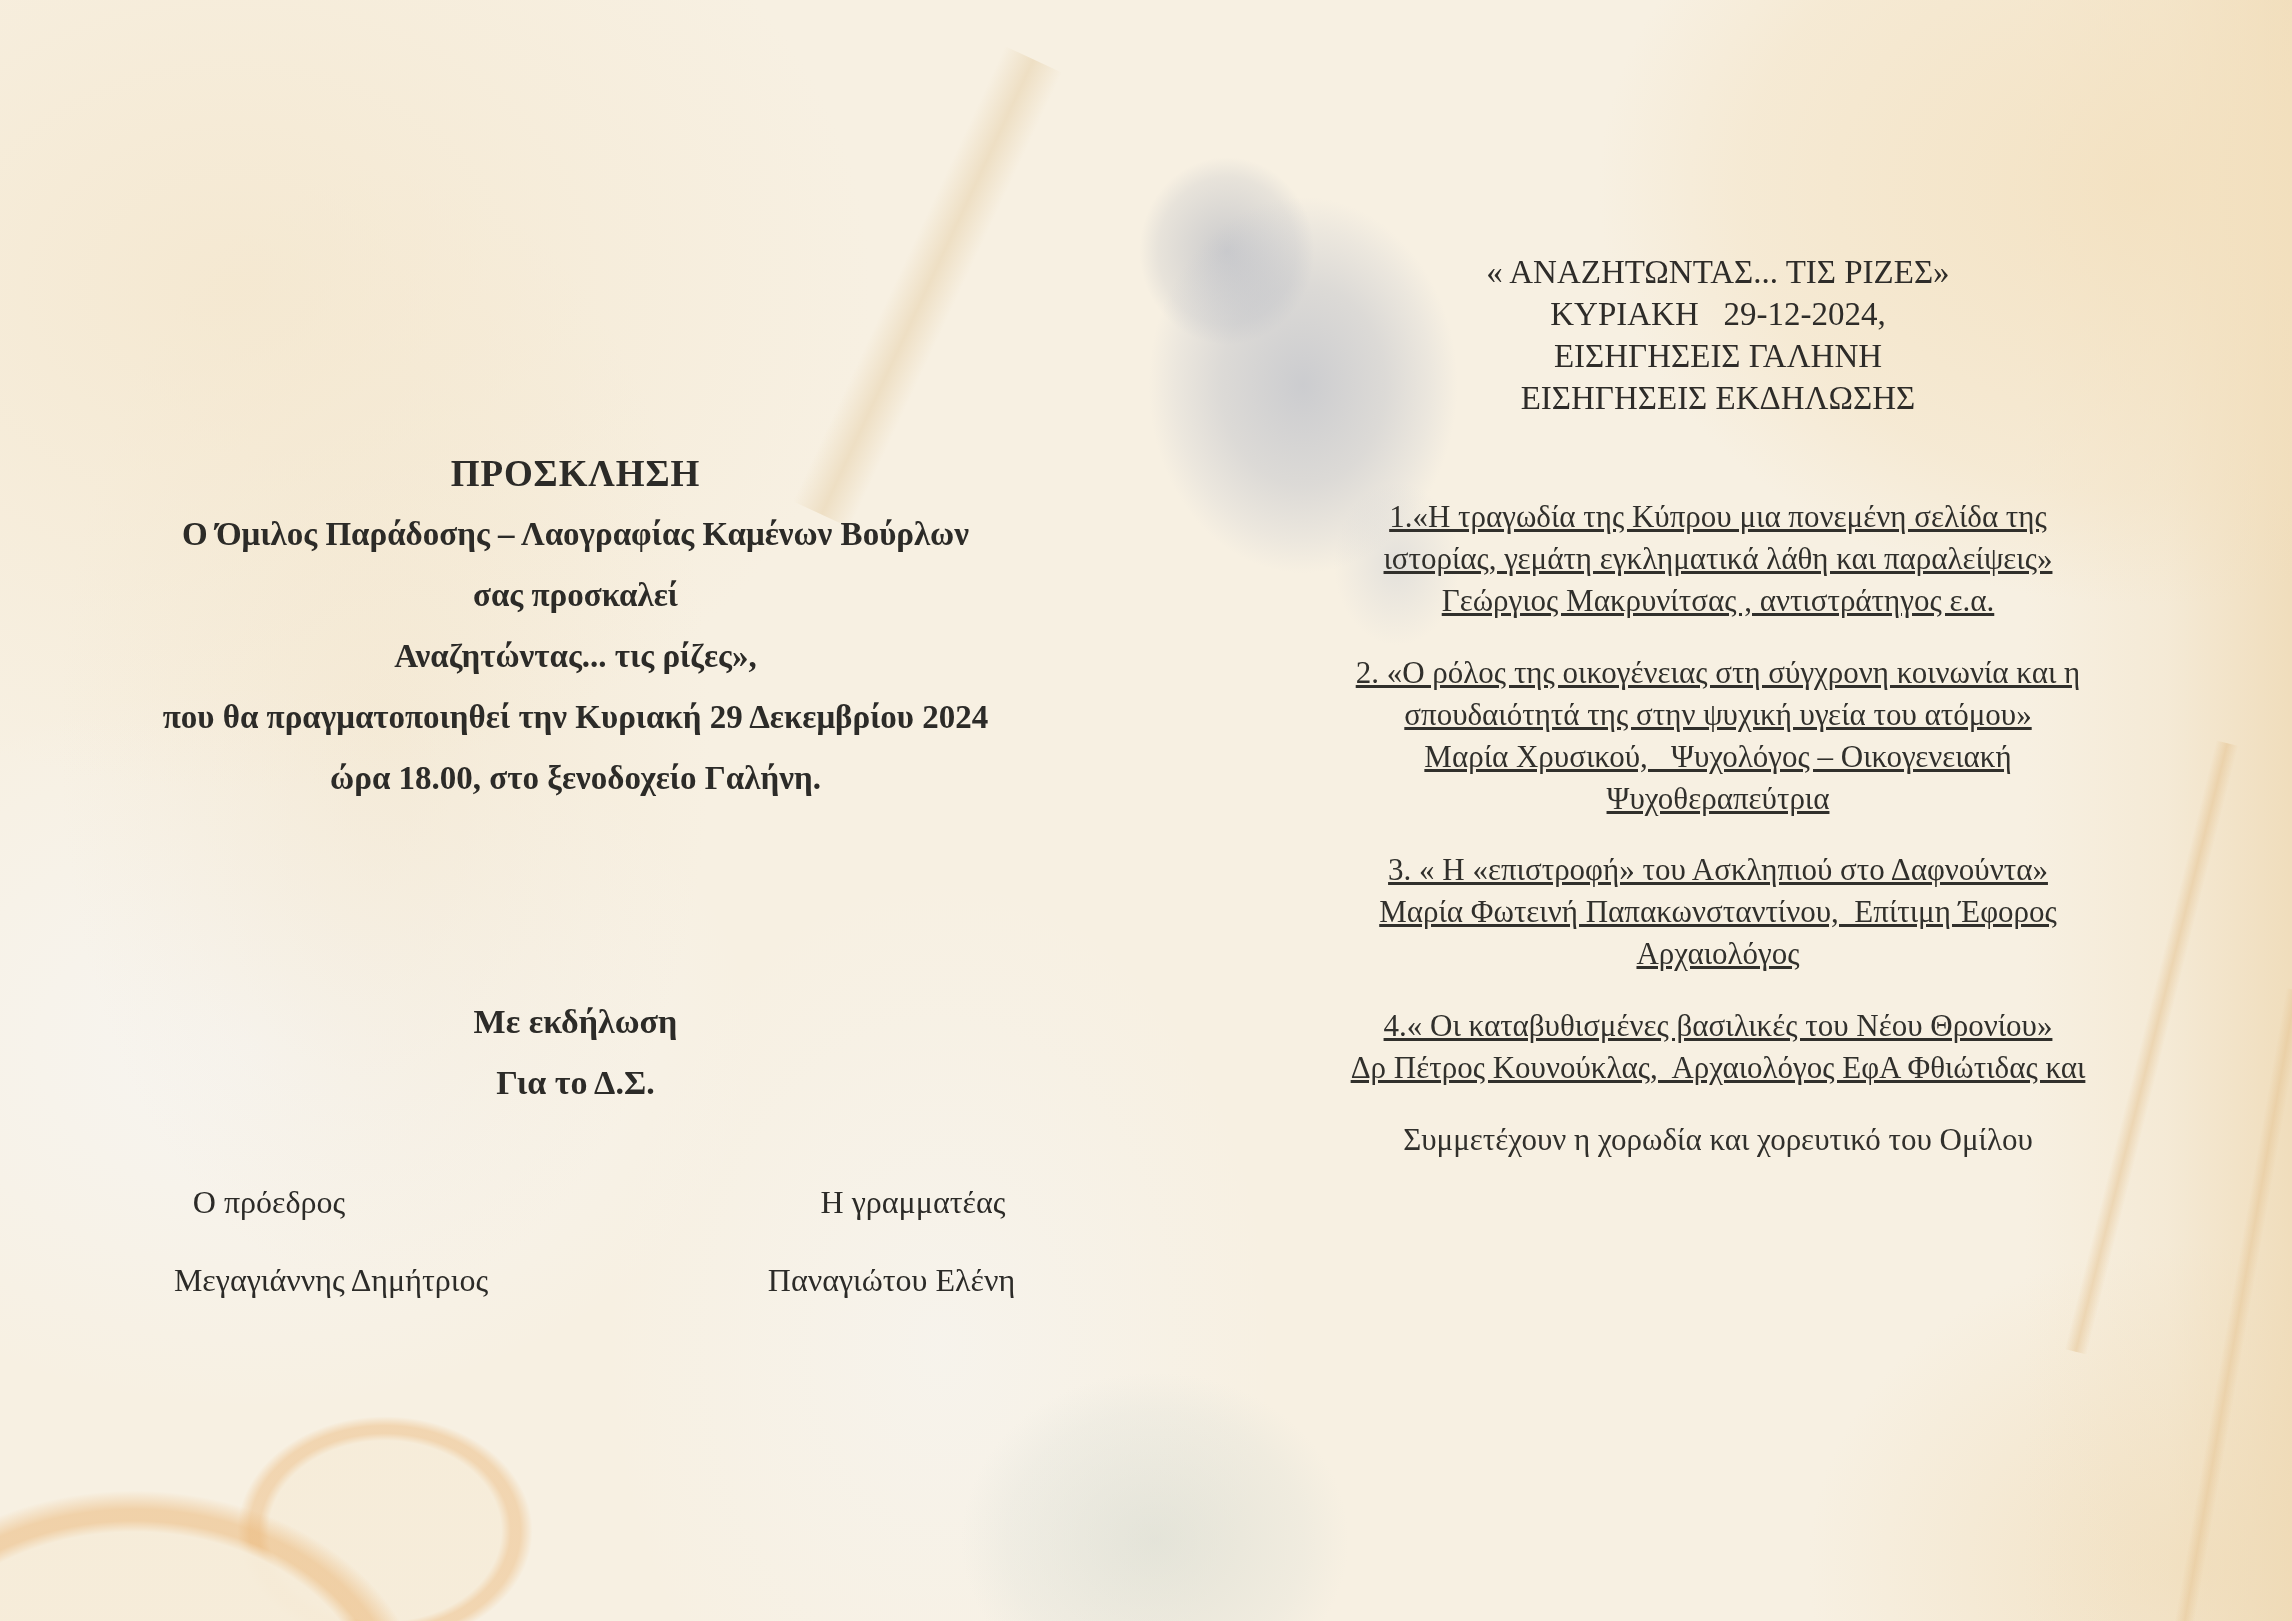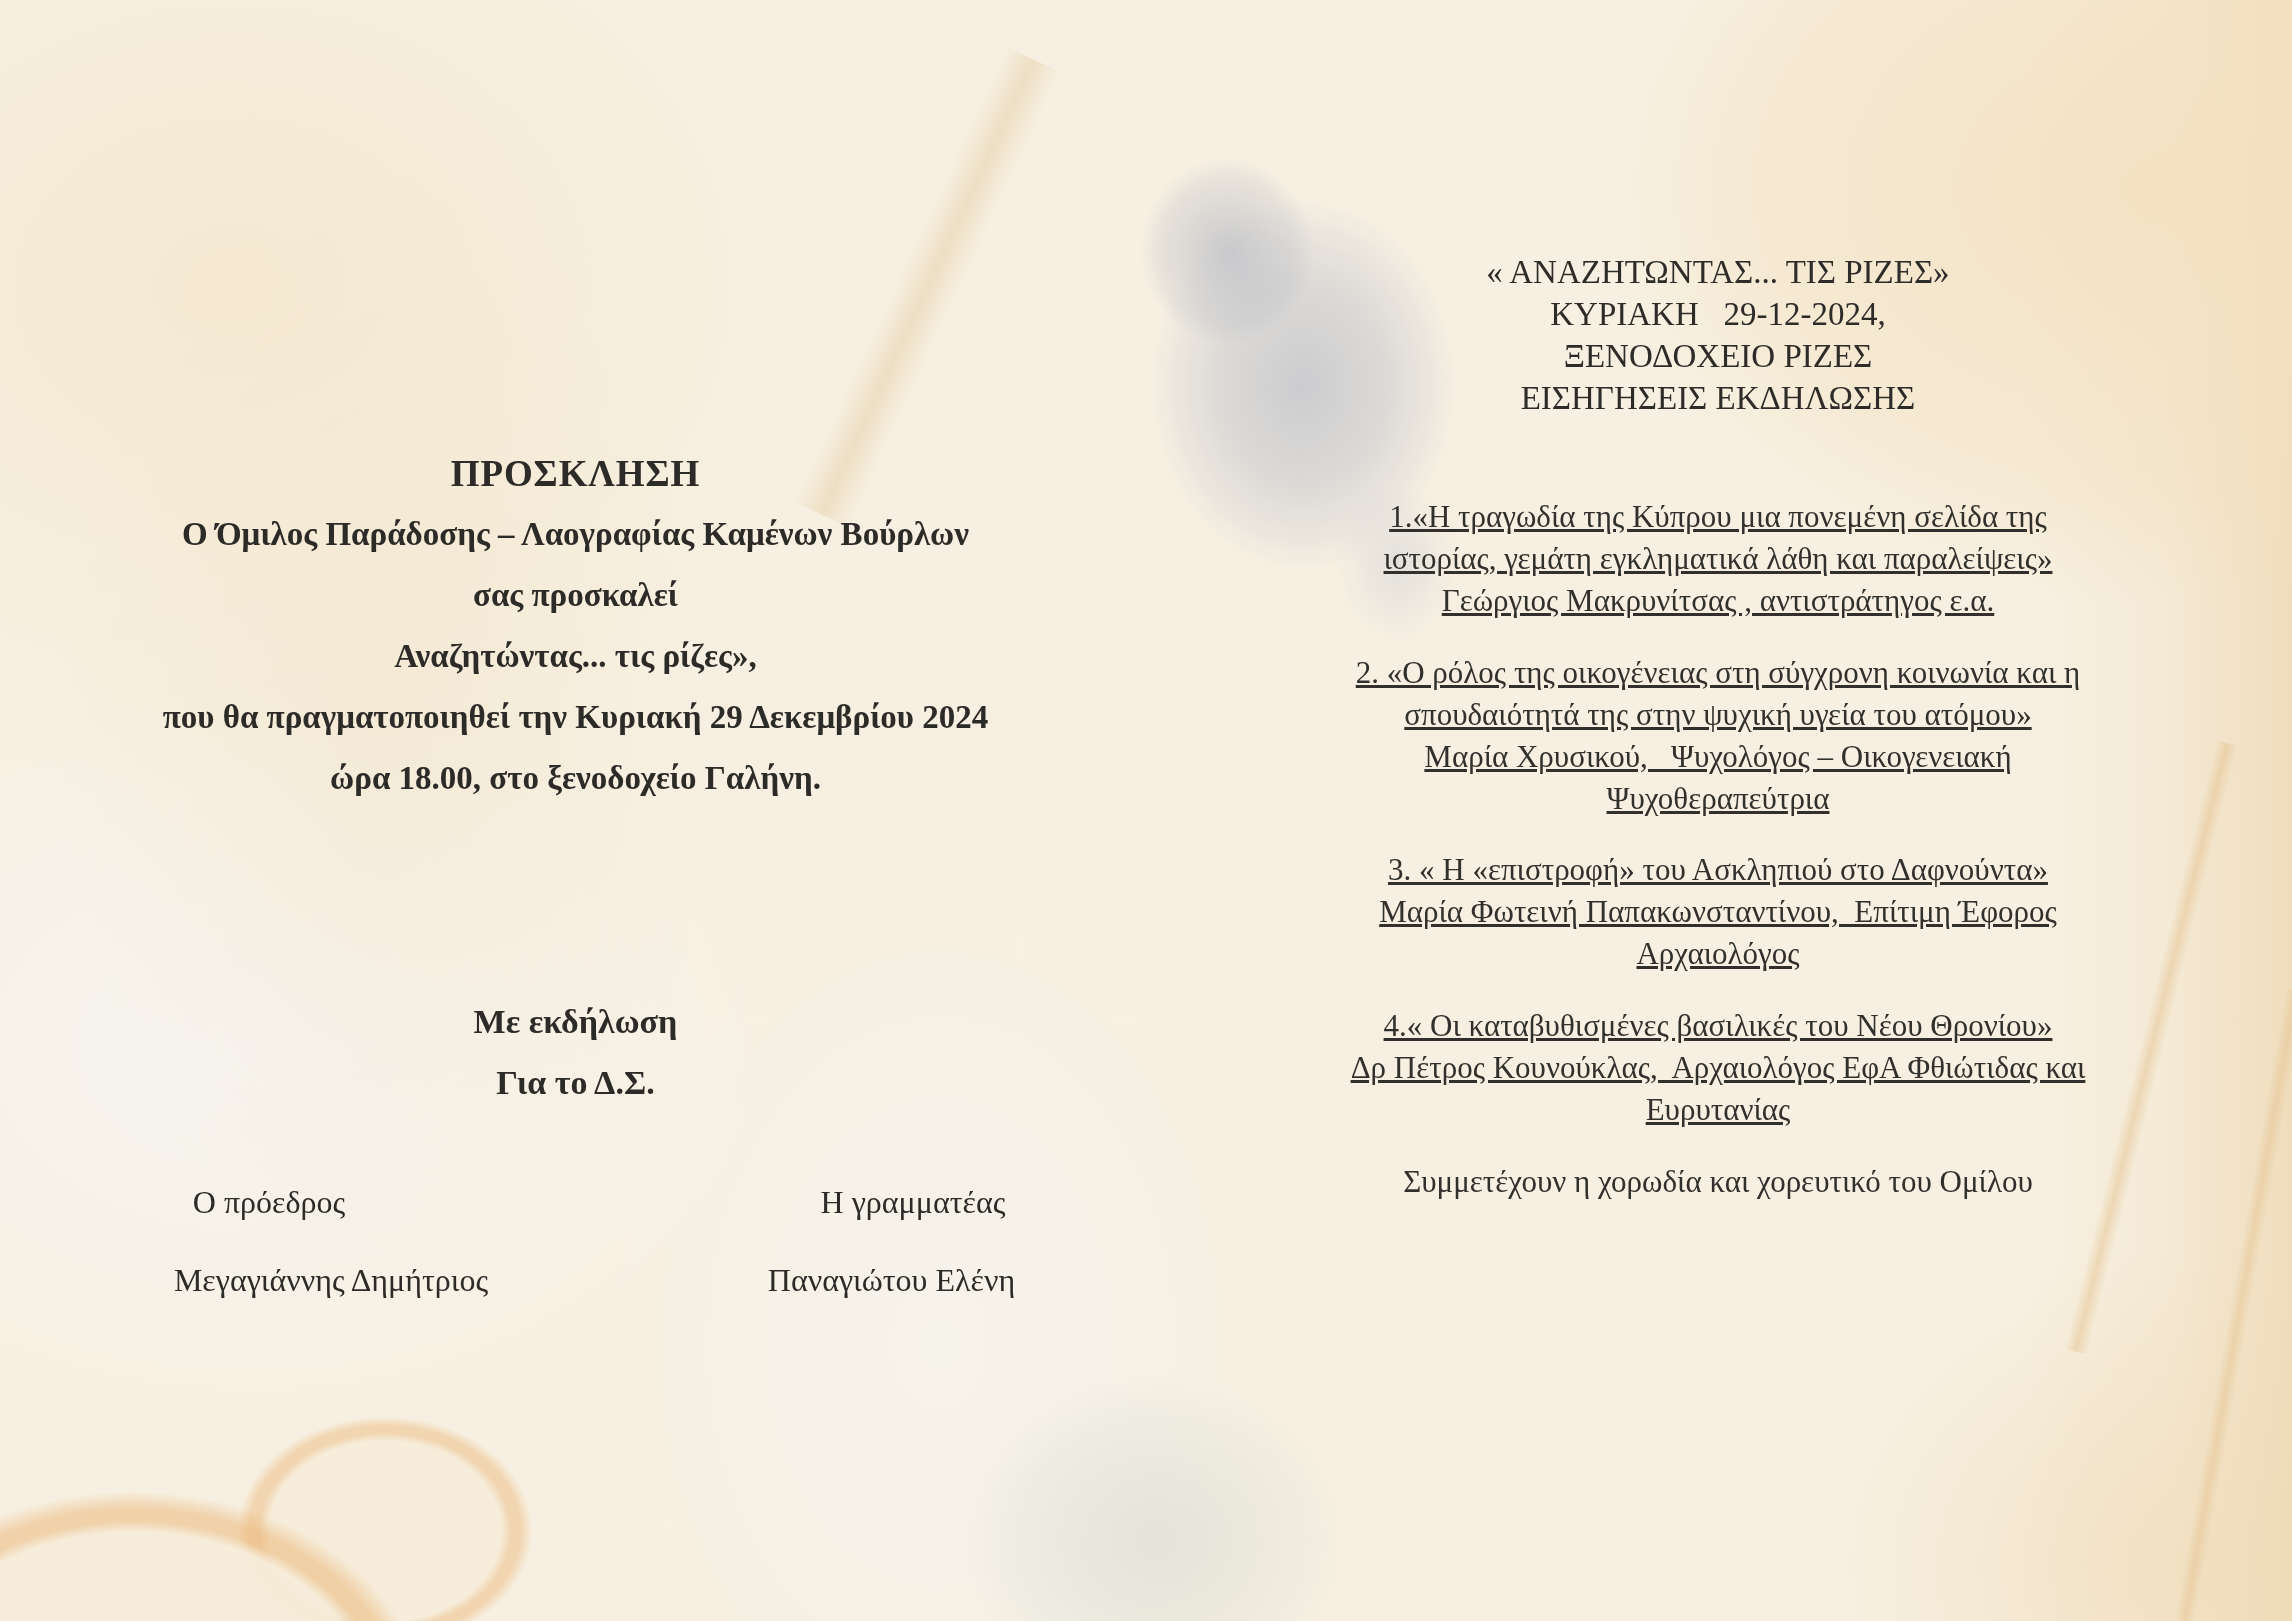--- a/index.html
+++ b/index.html
@@ -122,21 +122,21 @@
     <div class="sig sig-role-president">Ο πρόεδρος</div>
     <div class="sig sig-name-president">Μεγαγιάννης Δημήτριος</div>
     <div class="sig sig-role-secretary">Η γραμματέας</div>
     <div class="sig sig-name-secretary">Παναγιώτου Ελένη</div>
   </section>
 
   <section>
     <div class="program-header">
         <div class="tline">« ΑΝΑΖΗΤΩΝΤΑΣ... ΤΙΣ ΡΙΖΕΣ»</div>
         <div class="tline">ΚΥΡΙΑΚΗ   29-12-2024,</div>
-        <div class="tline">ΞΕΝΟΔΟΧΕΙΟ ΡΙΖΕΣ</div>
+        <div class="tline">ΕΙΣΗΓΗΣΕΙΣ ΓΑΛΗΝΗ</div>
         <div class="tline">ΕΙΣΗΓΗΣΕΙΣ ΕΚΔΗΛΩΣΗΣ</div>
       </div>
 
     <div class="program-items">
       <div class="program-item">
           <div class="tline">1.«Η τραγωδία της Κύπρου μια πονεμένη σελίδα της</div>
           <div class="tline">ιστορίας, γεμάτη εγκληματικά λάθη και παραλείψεις»</div>
           <div class="tline">Γεώργιος Μακρυνίτσας , αντιστράτηγος ε.α.</div>
         </div>
       <div class="program-item">
@@ -146,20 +146,19 @@
           <div class="tline">Ψυχοθεραπεύτρια</div>
         </div>
       <div class="program-item">
           <div class="tline">3. « Η «επιστροφή» του Ασκληπιού στο Δαφνούντα»</div>
           <div class="tline">Μαρία Φωτεινή Παπακωνσταντίνου,  Επίτιμη Έφορος</div>
           <div class="tline">Αρχαιολόγος</div>
         </div>
       <div class="program-item">
           <div class="tline">4.« Οι καταβυθισμένες βασιλικές του Νέου Θρονίου»</div>
           <div class="tline">Δρ Πέτρος Κουνούκλας,  Αρχαιολόγος ΕφΑ Φθιώτιδας και</div>
-          <div class="tline">Ευρυτανίας</div>
         </div>
       <div class="program-footer">Συμμετέχουν η χορωδία και χορευτικό του Ομίλου</div>
     </div>
   </section>
 
 </div>
 
 
 </body></html>

